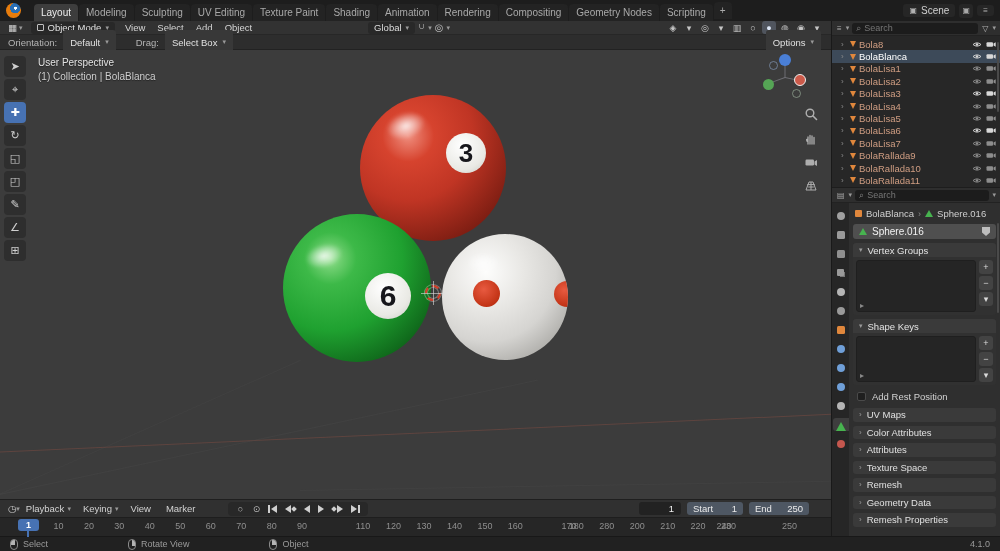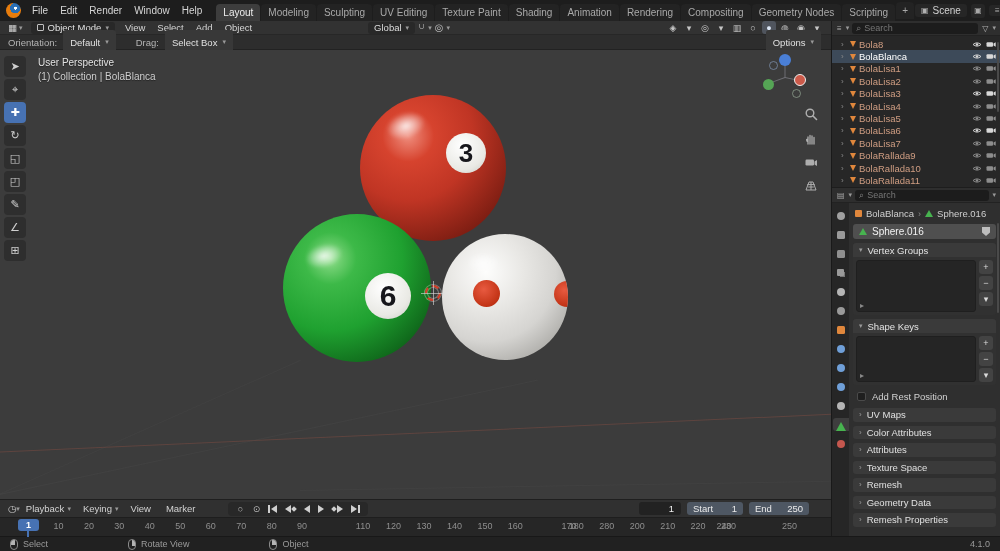--- a/index.html
+++ b/index.html
@@ -161,28 +161,20 @@
   .mouse.right::before{content:"";position:absolute;right:0;top:0;width:4px;height:5px;background:#b5b5b5}
   .sb-version{margin-left:auto}
 </style>
 </head>
 <body>
 
 <div class="app">
 
   <div class="topbar">
     <span class="logo"></span>
-    <div style="display:flex">
-
-    <span class="menu-item">File</span>
-        <span class="menu-item">Edit</span>
-        <span class="menu-item">Render</span>
-        <span class="menu-item">Window</span>
-        <span class="menu-item">Help</span>
-      </div>
     <div class="tabs">
 
     <div class="tab active">Layout</div>
         <div class="tab">Modeling</div>
         <div class="tab">Sculpting</div>
         <div class="tab">UV Editing</div>
         <div class="tab">Texture Paint</div>
         <div class="tab">Shading</div>
         <div class="tab">Animation</div>
         <div class="tab">Rendering</div>

